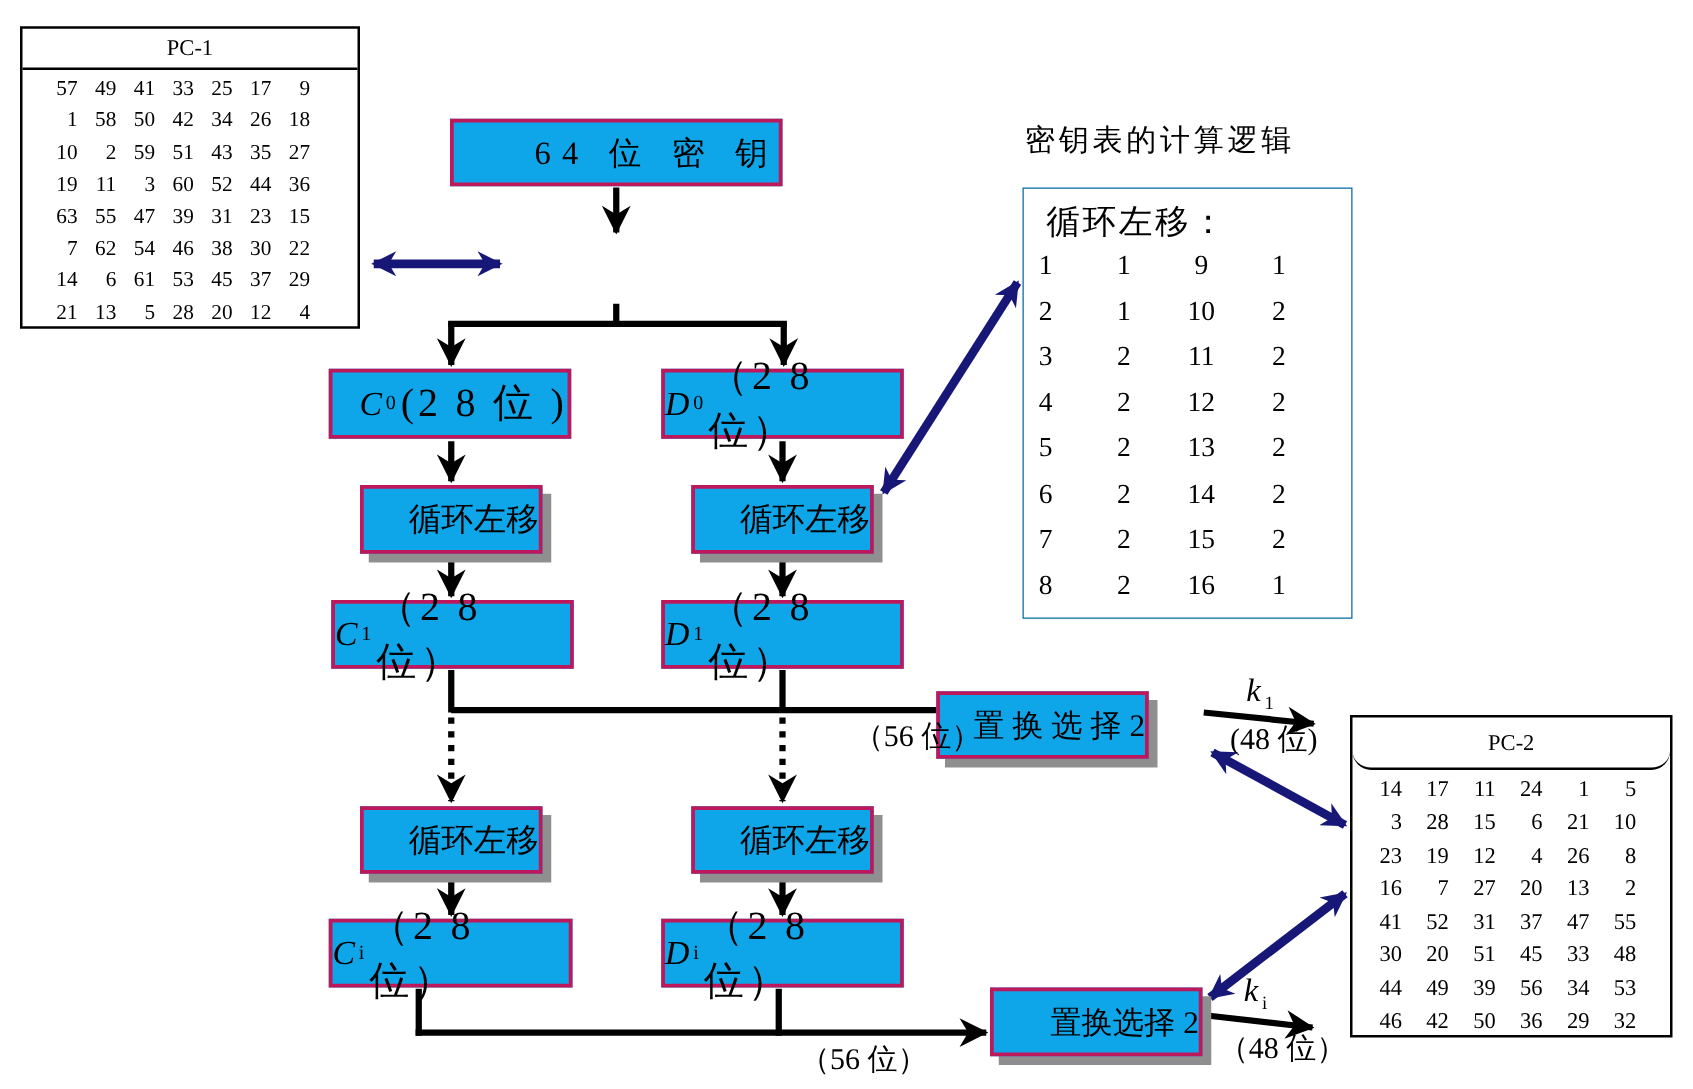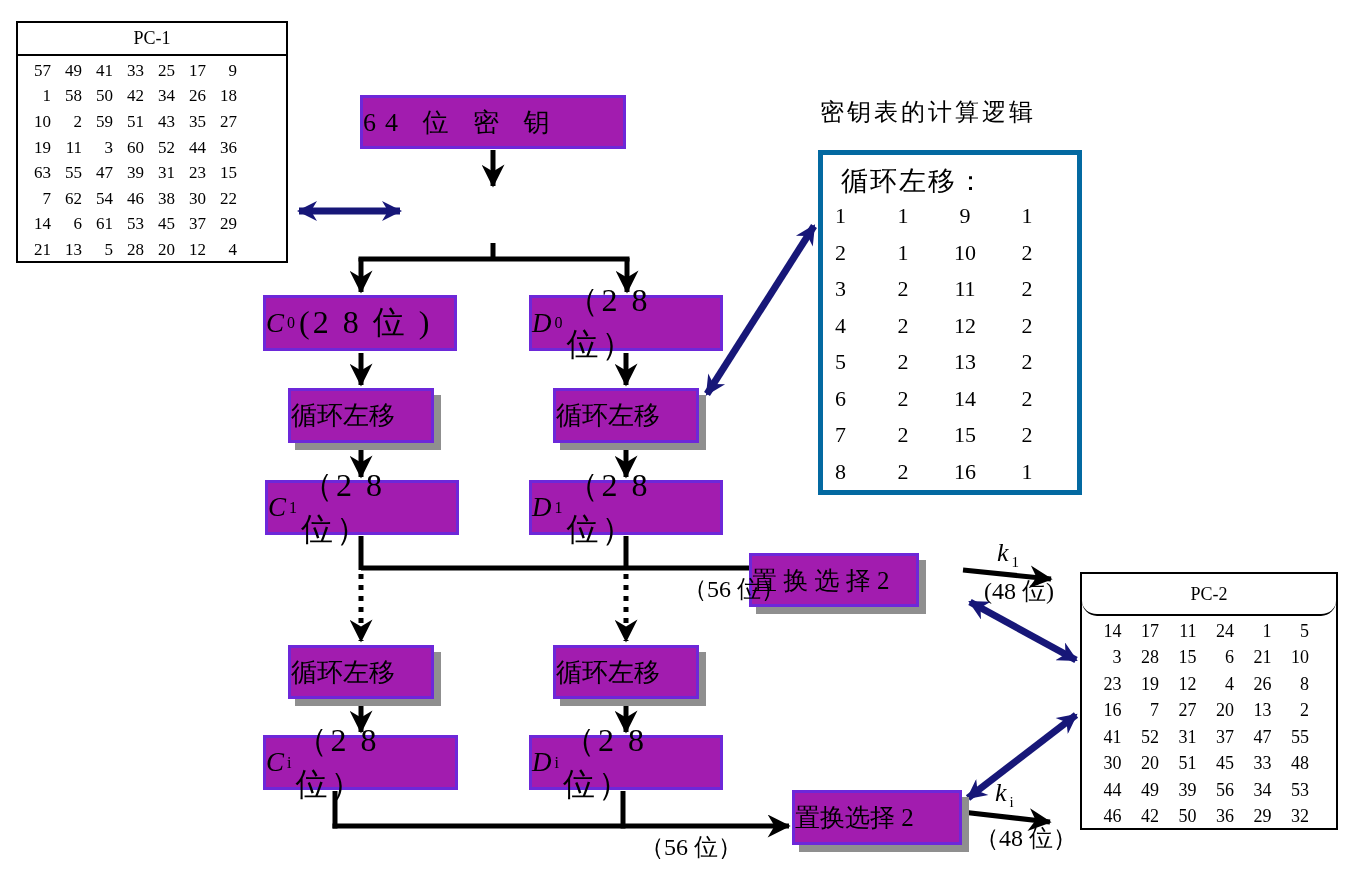--- a/index.html
+++ b/index.html
@@ -1,43 +1,43 @@
 <!DOCTYPE html>
 <html><head>
 <meta charset="utf-8">
 <style>
   html,body{margin:0;padding:0;background:#fff;}
   .canvas{position:relative;width:1354px;height:871px;background:#fff;overflow:hidden;
           font-family:"Liberation Serif","DejaVu Serif",serif;color:#000;}
   svg.wires{position:absolute;left:0;top:0;pointer-events:none;}
 
   
-  .fbox{position:absolute;border:3px solid #6d28d9;background:#a21caf;display:flex;
-        align-items:center;justify-content:flex-start;font-size:25px;box-sizing:border-box;}
+  .fbox{position:absolute;border:3px solid #be185d;background:#0ea5e9;display:flex;
+        align-items:center;justify-content:flex-end;font-size:25px;box-sizing:border-box;}
   .shadow{box-shadow:7px 7px 0 #8f8f8f;}
   .ls8{letter-spacing:9px;}
   .ls3{letter-spacing:3px;}
   .cdbox .ltr{font-style:italic;font-size:27px;}
   .cdbox sub{font-size:16px;line-height:0;margin:0 4px 0 3px;}
   .cdbox .rest{font-size:32px;letter-spacing:3px;}
 
   
   .dtable{position:absolute;border:2px solid #000;background:#fff;box-sizing:border-box;}
   .dtable .thead{border-bottom:2px solid #000;text-align:center;font-size:18px;}
   .trow{display:flex;}
   .tcell{box-sizing:border-box;}
-  .pc1-rows{padding-left:2px;padding-top:2px;}
+  .pc1-rows{padding-left:13px;padding-top:2px;}
   .pc1-rows .trow{height:25.6px;align-items:center;}
   .pc1-rows .tcell{width:31px;text-align:right;font-size:17px;}
   .pc2-rows{padding-left:2px;padding-top:2px;}
   .pc2-rows .trow{height:26.5px;align-items:center;}
   .pc2-rows .tcell{width:37.5px;text-align:right;font-size:18px;}
 
   
-  .shift-table{position:absolute;border:5px solid #0369a1;background:#fff;box-sizing:border-box;}
+  .shift-table{position:absolute;border:1px solid #0369a1;background:#fff;box-sizing:border-box;}
   .shift-head{font-size:27px;padding:8px 0 0 18px;letter-spacing:2px;}
   .shift-rows{position:absolute;left:0;top:43px;right:0;}
   .shift-rows .trow{display:grid;grid-template-columns:66px 28px 96px 28px;height:36.5px;align-items:center;}
   .shift-rows .tcell{text-align:center;font-size:22px;}
   .shift-rows .tcell:nth-child(1){text-align:left;padding-left:12px;}
 
   
   .lbl{position:absolute;font-size:24px;white-space:nowrap;}
   .klabel{position:absolute;font-size:26px;font-style:italic;white-space:nowrap;}
   .klabel sub{font-size:15px;font-style:normal;line-height:0;margin-left:3px;}

